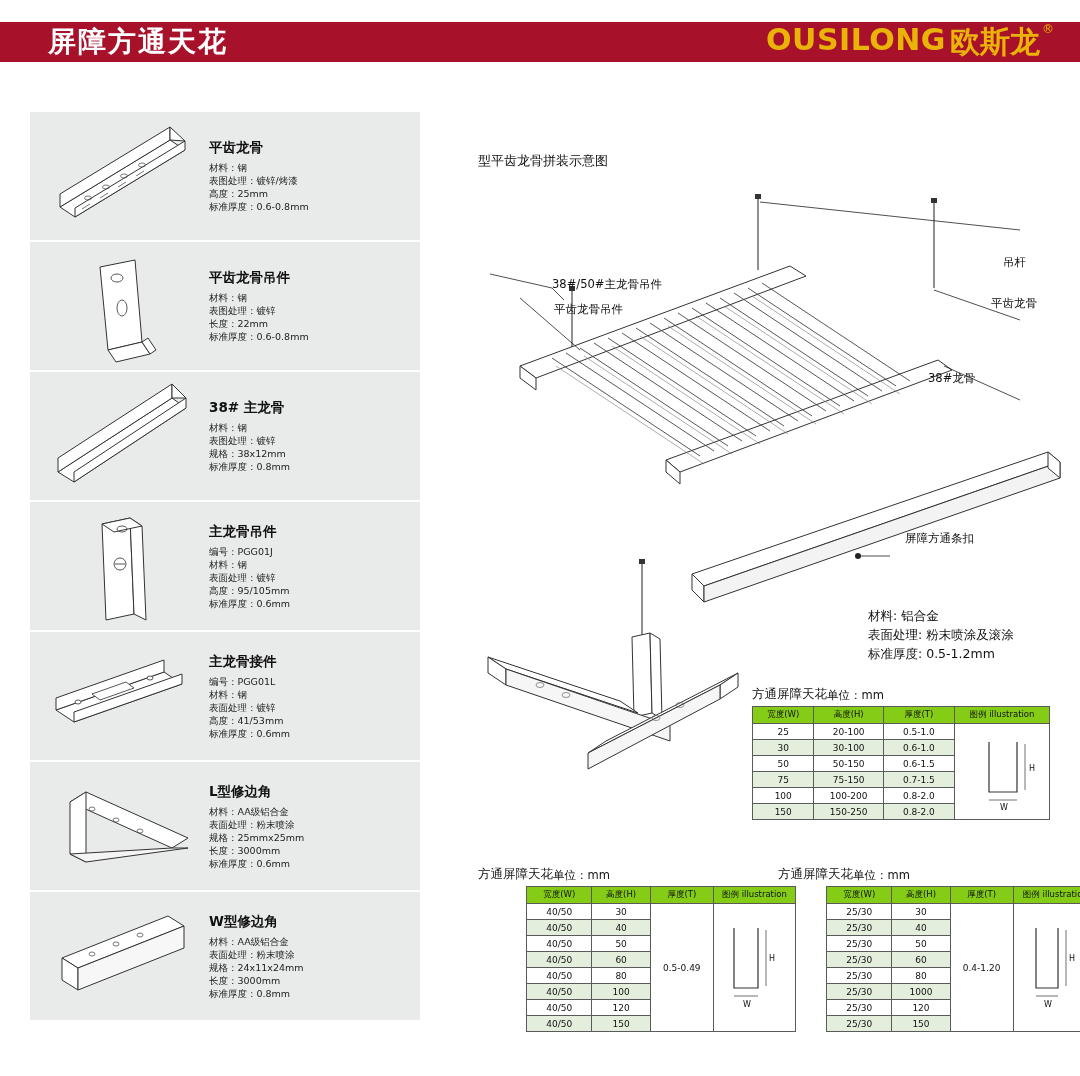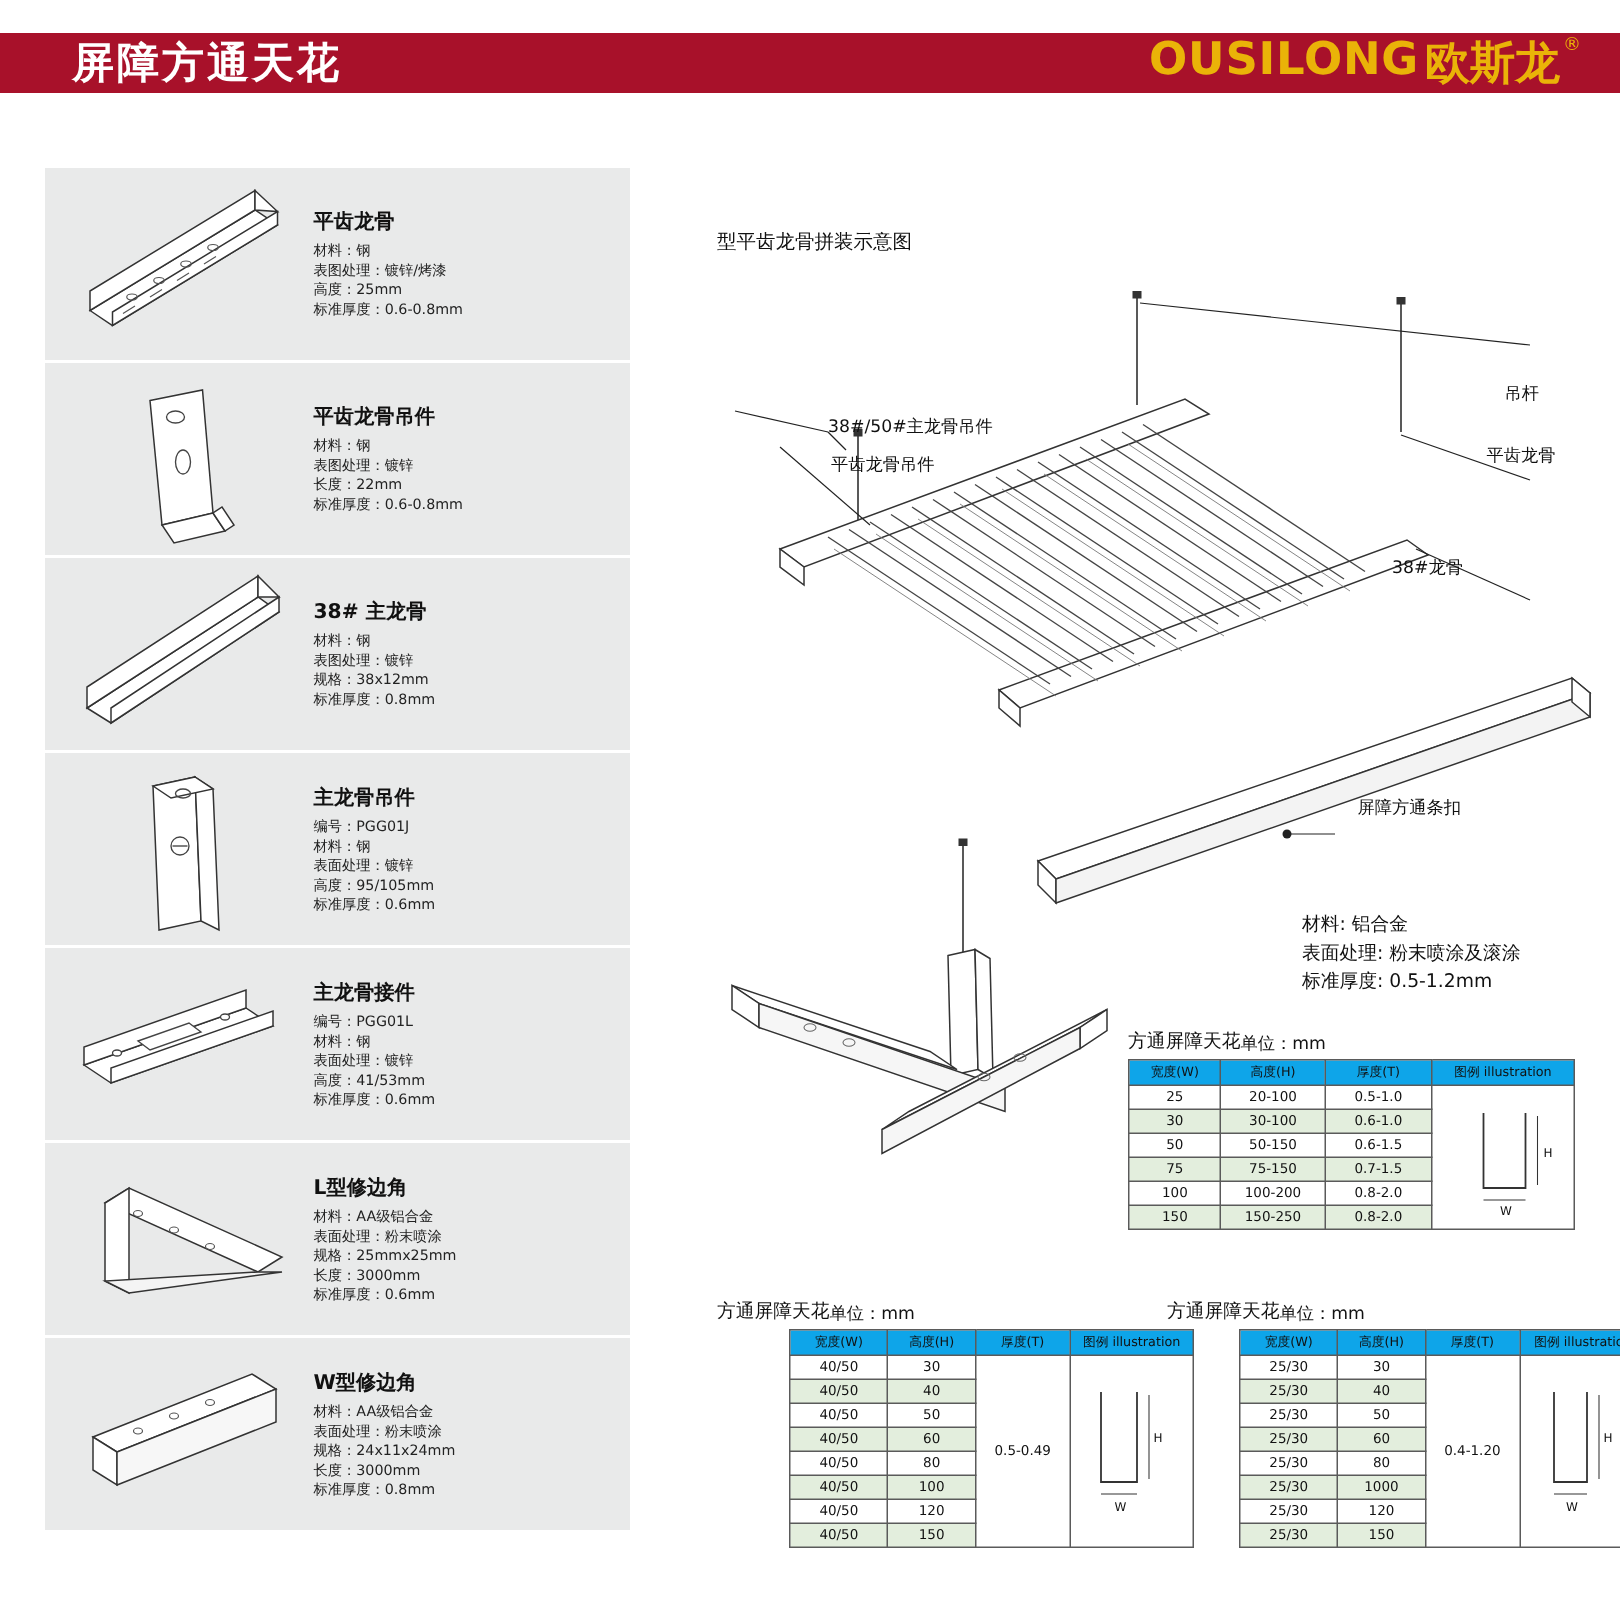--- a/index.html
+++ b/index.html
@@ -55,21 +55,21 @@
   
   .tbl-wrap{position:absolute;}
   .tbl-head{display:flex;align-items:flex-end;margin-bottom:3px;}
   .tbl-title{font-size:12.5px;}
   .tbl-unit{font-size:11.5px;}
   table{border-collapse:collapse;font-size:9px;}
   table td,table th{
     border:1px solid #5a5a5a;text-align:center;font-weight:normal;
     padding:0;height:15px;
   }
-  thead td{background:#0ea5e9;font-size:8.5px;height:16px;}
+  thead td{background:#84cc16;font-size:8.5px;height:16px;}
   .hl{background:#e3eedd;}
   .illus-box{position:relative;width:100%;height:100%;}
   
   #tbl1{position:absolute;left:752px;top:686px;width:298px;}
   #tbl2{position:absolute;left:478px;top:866px;width:270px;}
   #tbl3{position:absolute;left:778px;top:866px;width:272px;}
 </style>
 </head>
 <body>
 

